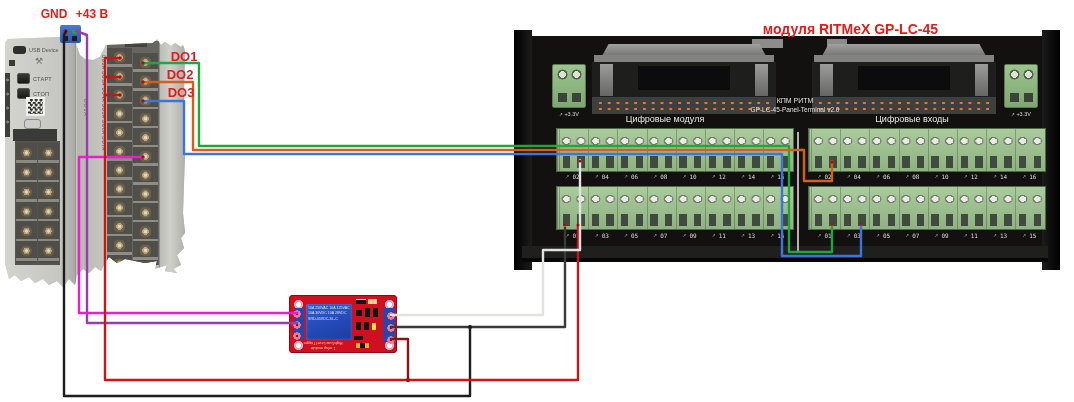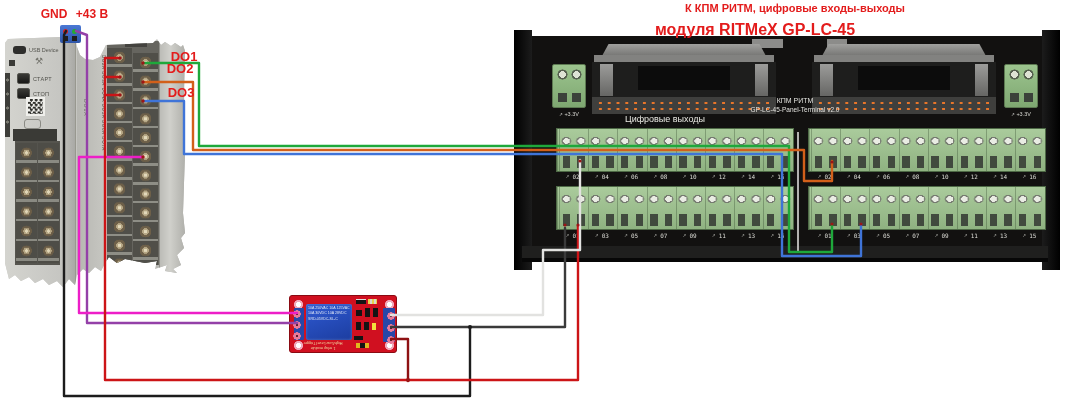--- a/index.html
+++ b/index.html
@@ -108,24 +108,23 @@
   .wires polyline{fill:none;stroke-width:2.4;stroke-linejoin:round;stroke-linecap:round;}
 </style>
 </head>
 <body>
 
 <div class="stage">
 
   <div class="rlab" style="left: 38px; top: 7px; width: 32px; color: rgb(227, 28, 28);">GND</div>
   <div class="rlab" style="left: 74px; top: 7px; width: 36px; color: rgb(227, 28, 28);">+43 В</div>
   <div class="dolab" style="left: 170px; top: 49px; width: 28px; color: rgb(227, 28, 28);">DO1</div>
-  <div class="dolab" style="left: 166px; top: 61px; width: 28px; color: rgb(227, 28, 28);">DO2</div>
+  <div class="dolab" style="left: 166px; top: 67px; width: 28px; color: rgb(227, 28, 28);">DO2</div>
   <div class="dolab" style="left: 167px; top: 85px; width: 28px; color: rgb(227, 28, 28);">DO3</div>
-  <div class="title-line" style="left: 660px; top: 2px; width: 270px; color: rgb(227, 28, 28);">К КПМ РИТМ, цифровые входы-выходы</div>
-  <div class="title-line" style="left: 620px; top: 21px; width: 270px; font-size: 16px; color: rgb(227, 28, 28);">модуля RITMeX GP-LC-45</div>
+  <div class="title-line" style="left: 668px; top: 21px; width: 270px; font-size: 14px; color: rgb(227, 28, 28); text-align: right;">модуля RITMeX GP-LC-45</div>
 
   <div class="plc">
     <div class="plc-left">
       <div class="led-strip"></div>
       <div class="usb-slot"></div>
       <span class="usb-label">USB Device</span>
       <div class="sq-ico"></div>
       <span class="tool-ico">⚒</span>
       <div class="pbtn" style="top:40px"></div>
       <span class="pbtn-lab" style="top:43px">СТАРТ</span>
@@ -242,21 +241,22 @@
   </div>
   <div class="gb" style="left:1004px">
     <div class="gb-c" style="left:4px"></div>
     <div class="gb-c" style="left:18px"></div>
     <div class="gb-s" style="left:5px"></div>
     <div class="gb-s" style="left:19px"></div>
   </div>
   <div class="v33" style="left:546px"><i style="position:relative;font-style:normal;font-size:4.5px">↗</i> <span style="position:relative">+3.3V</span></div>
   <div class="v33" style="left:998px"><i style="position:relative;font-style:normal;font-size:4.5px">↗</i> <span style="position:relative">+3.3V</span></div>
 
-  <div class="seclab" style="left:575px">Цифровые выходы</div>
+  <div class="seclab" style="left:575px">Цифровые модуля</div>
+  <div class="seclab" style="left:822px">Цифровые входы</div>
   <div class="ctr" style="left:725px;top:97px;font-size:7px">КПМ РИТМ</div>
   <div class="ctr" style="left:725px;top:106px;font-size:6.5px">GP-LC-45-Panel-Terminal v2.0</div>
 
   <div class="strip" style="left:556px;top:128px">
       <div class="ovr"></div>
       <div class="sqr"></div>
     </div>
   <div class="strip" style="left:808px;top:128px">
       <div class="ovr"></div>
       <div class="sqr"></div>

